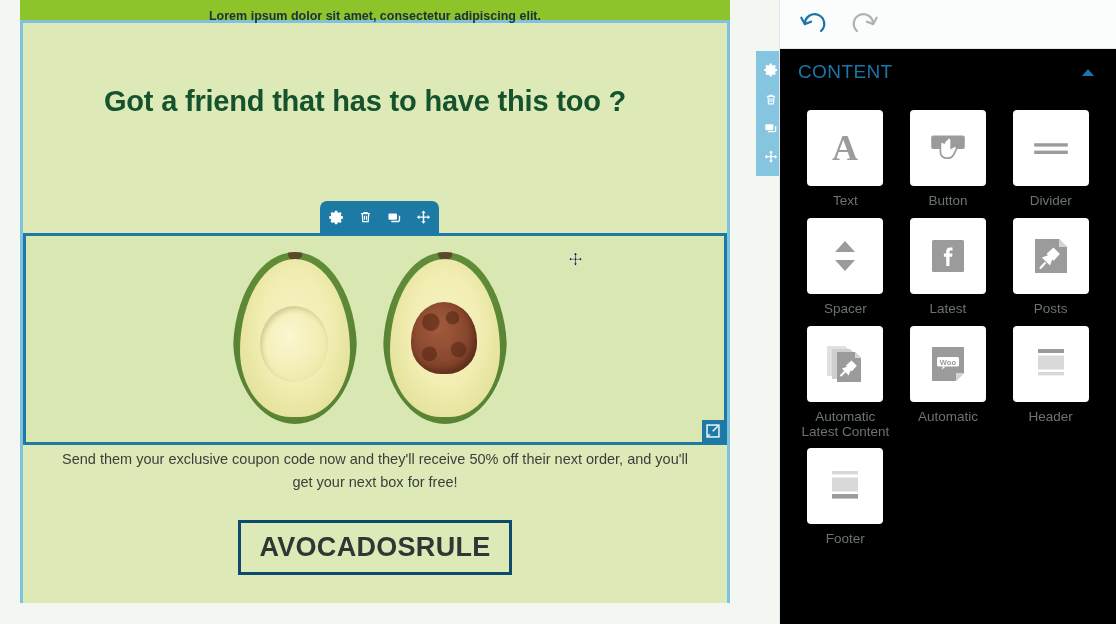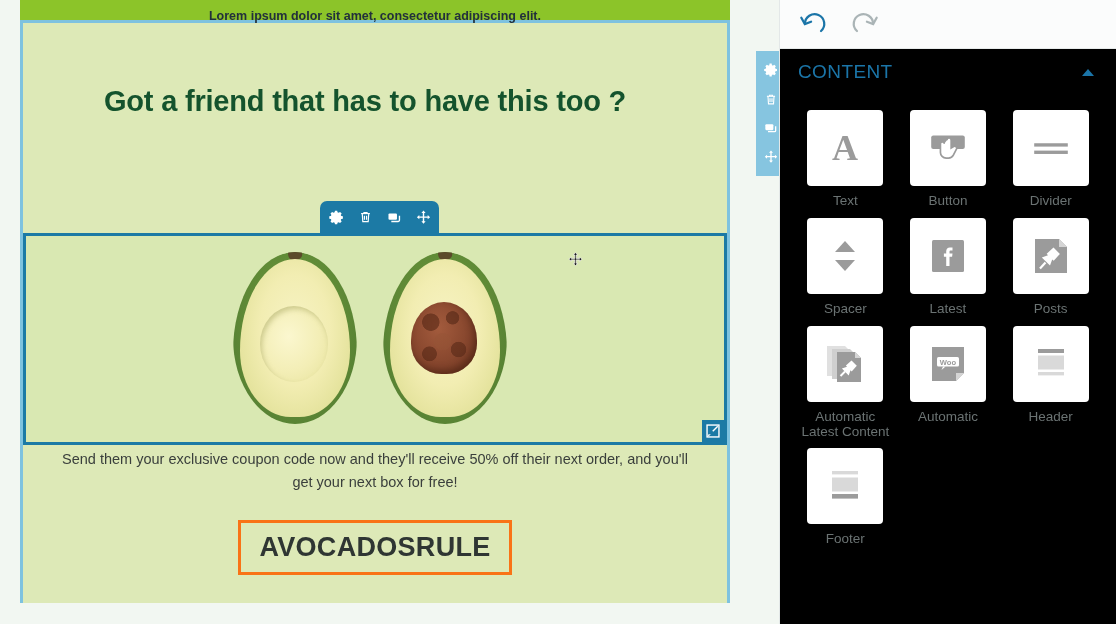--- a/index.html
+++ b/index.html
@@ -256,21 +256,21 @@
   }
   .text-block p {
     font-size: 14.5px;
     color: #3a3f3c;
     line-height: 23px;
   }
   .coupon {
     margin: 26px auto 0;
     width: 274px;
     height: 55px;
-    border: 3px solid #f97316;
+    border: 3px solid #0c4a6e;
     display: flex;
     align-items: center;
     justify-content: center;
   }
   .coupon span {
     font-size: 27px;
     font-weight: bold;
     color: #2f3633;
     letter-spacing: 0.3px;
   }

